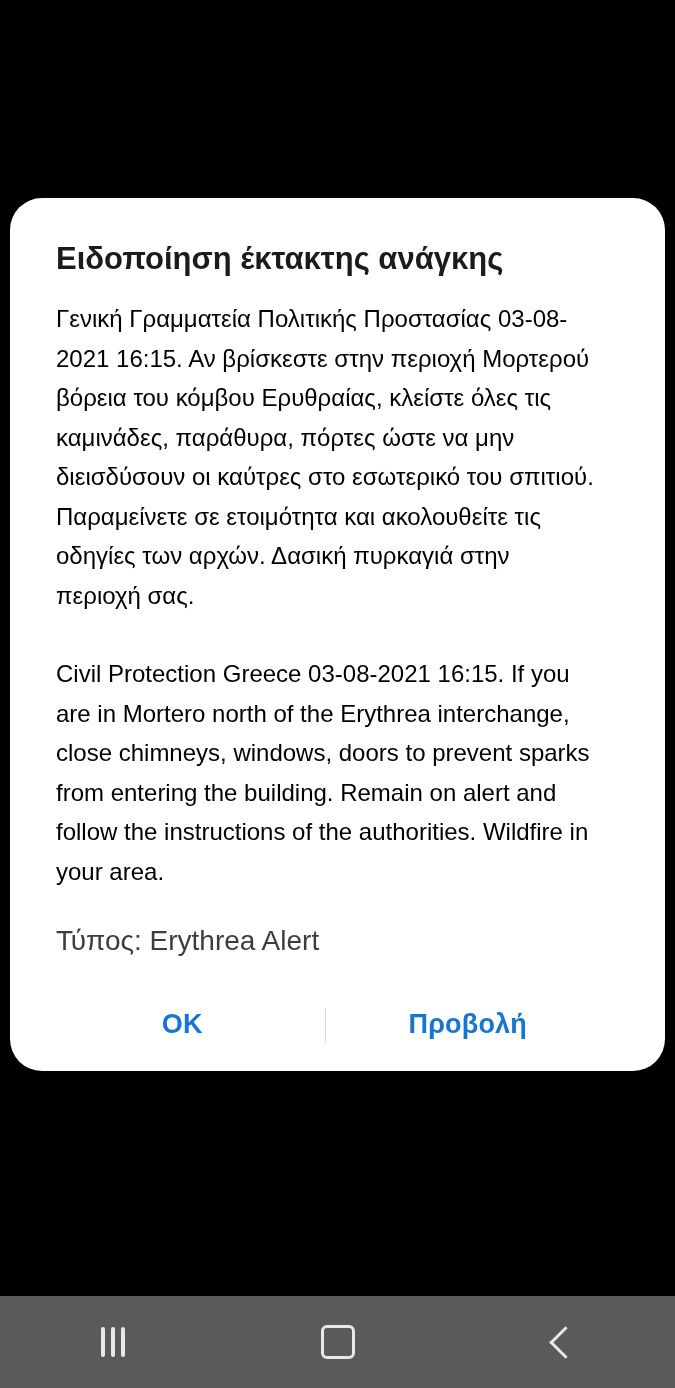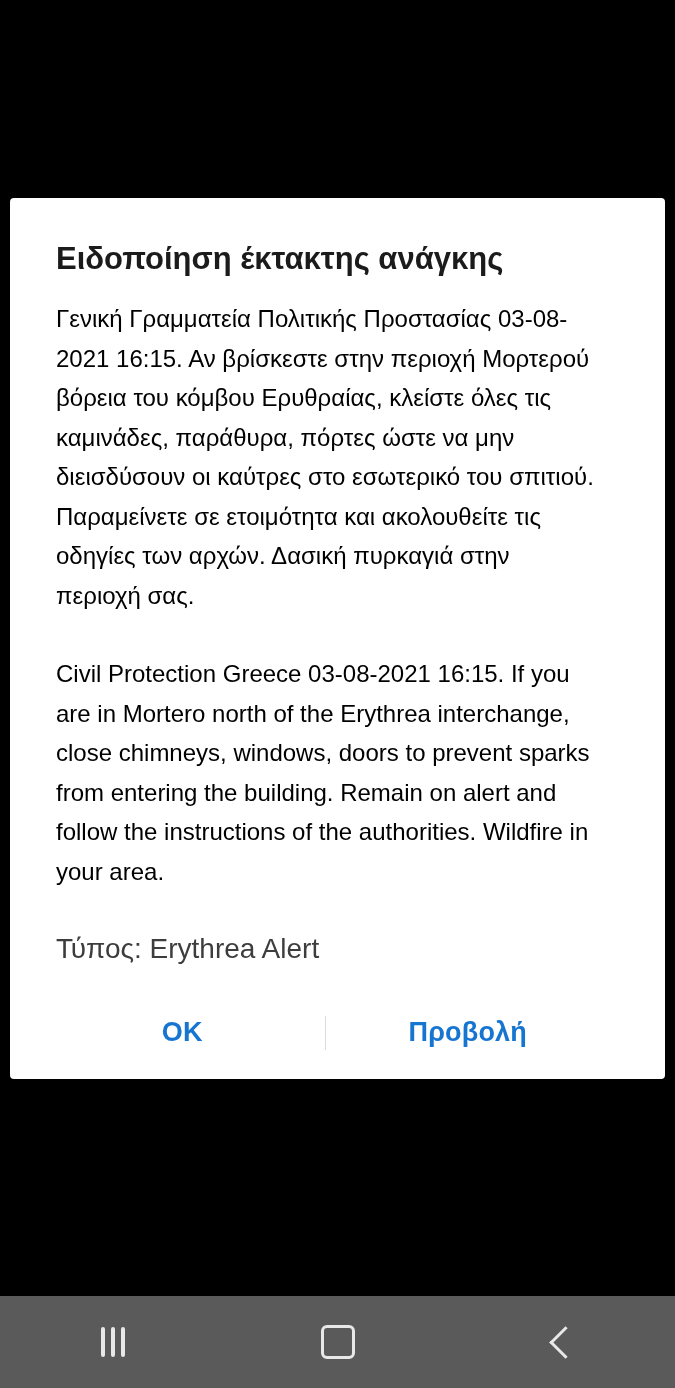--- a/index.html
+++ b/index.html
@@ -21,21 +21,21 @@
     background: #000000;
   }
 
   
   #dialog {
     position: absolute;
     left: 10px;
     top: 198px;
     width: 655px;
     background: #ffffff;
-    border-radius: 4px;
+    border-radius: 32px;
     box-sizing: border-box;
     padding: 42px 71px 0 46px;
   }
 
   #dialog-title {
     font-size: 31px;
     font-weight: bold;
     color: #1b1b1b;
     letter-spacing: 0px;
     line-height: 1.2;
@@ -45,21 +45,21 @@
   .dialog-body {
     font-size: 24px;
     line-height: 39.5px;
     color: #000000;
     margin: 0;
     white-space: pre-wrap;
     word-wrap: break-word;
   }
 
   #body-greek { margin-bottom: 39px; }
-  #body-english { margin-bottom: 38px; }
+  #body-english { margin-bottom: 30px; }
 
   #alert-type {
     font-size: 28px;
     line-height: 39.5px;
     color: #3d3d3d;
     margin: 0 0 18px 0;
   }
 
   
   #dialog-actions {

